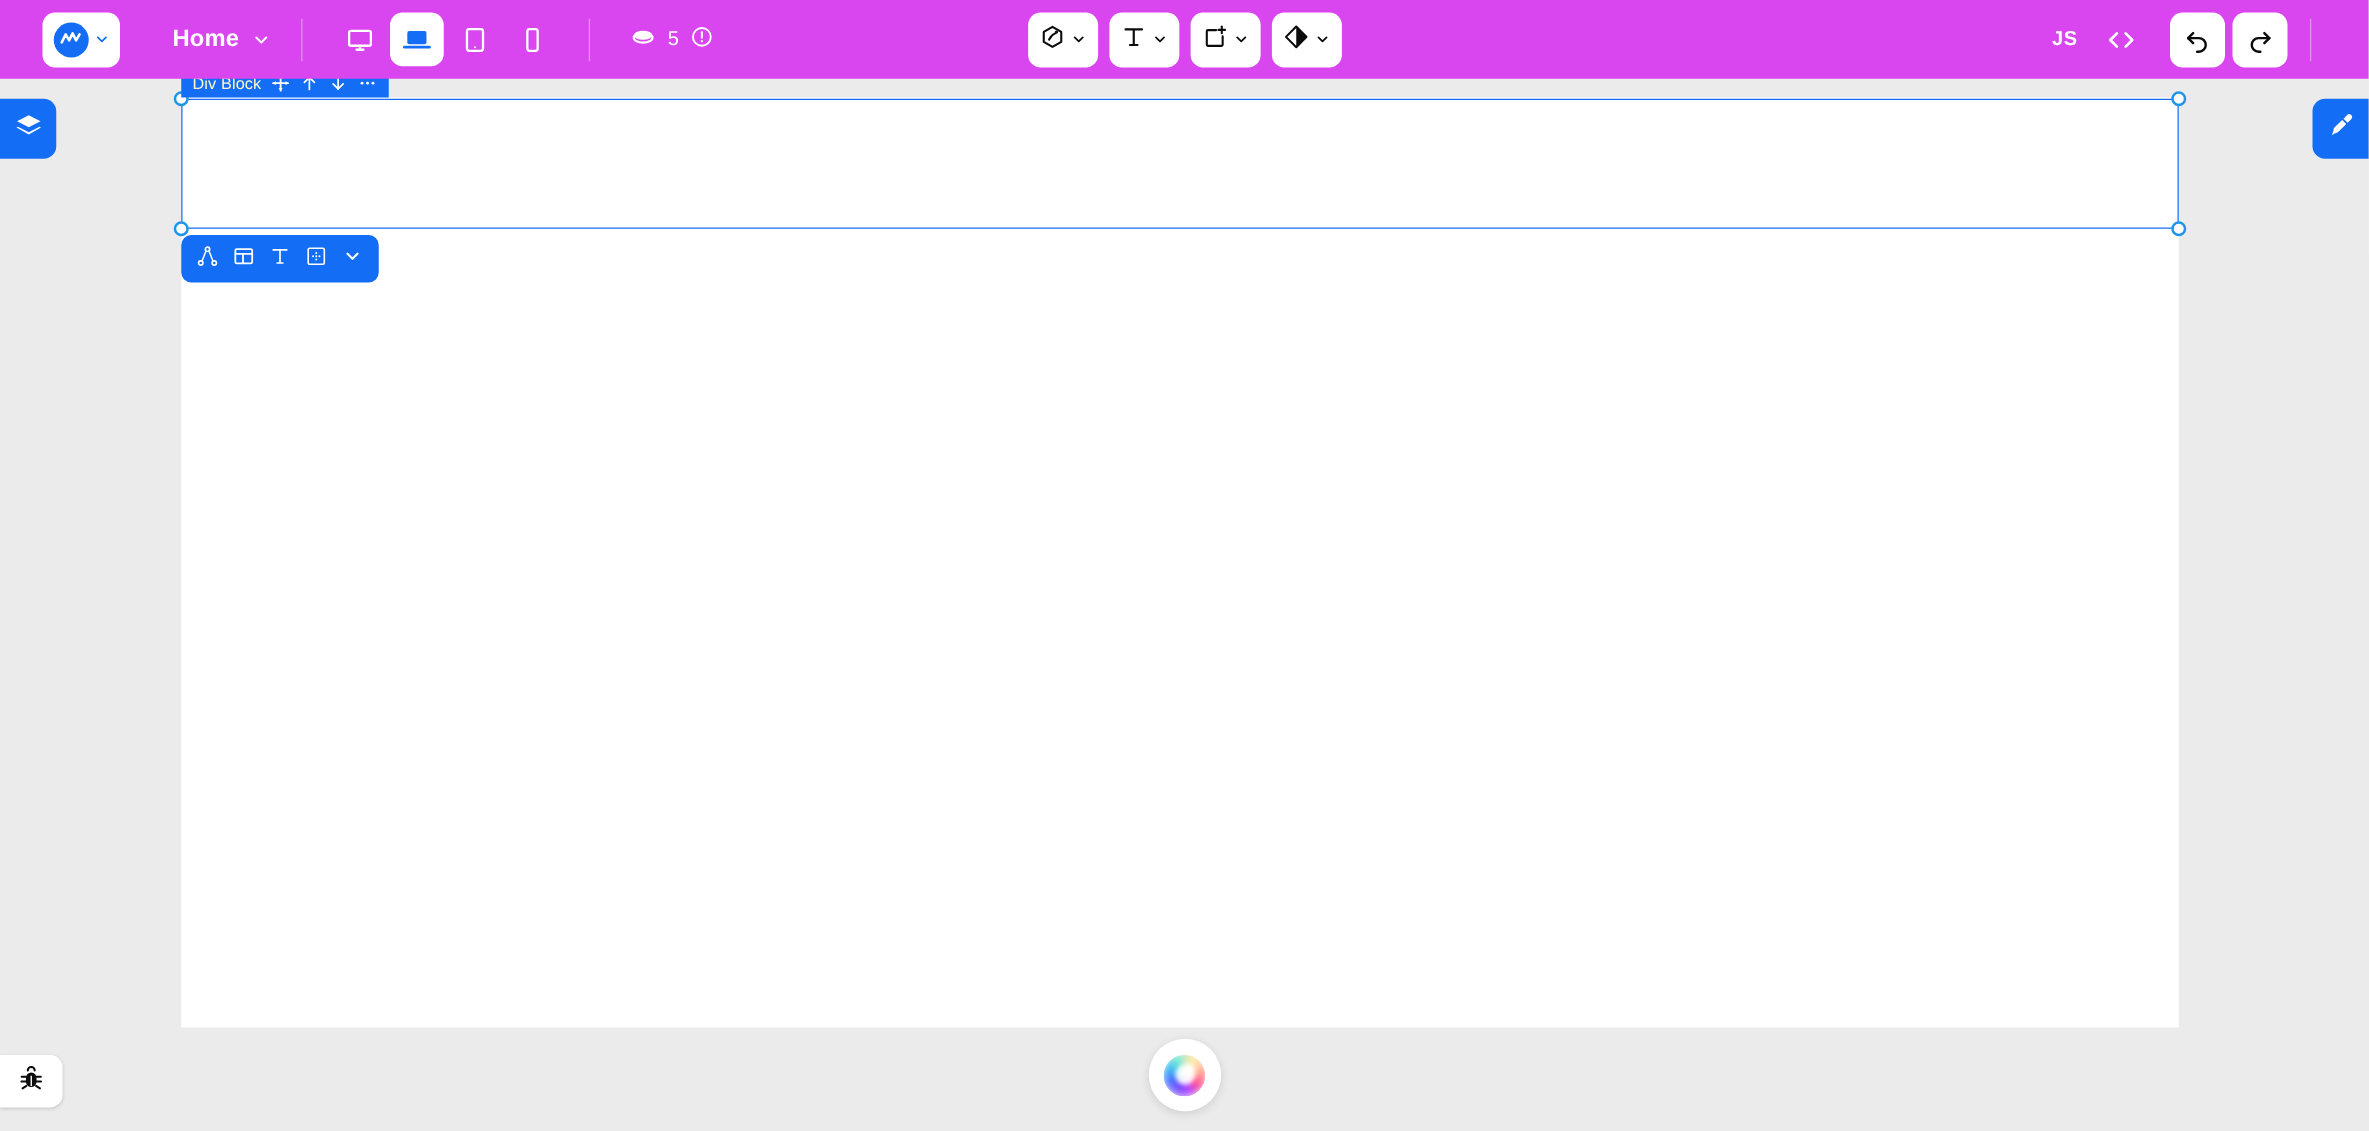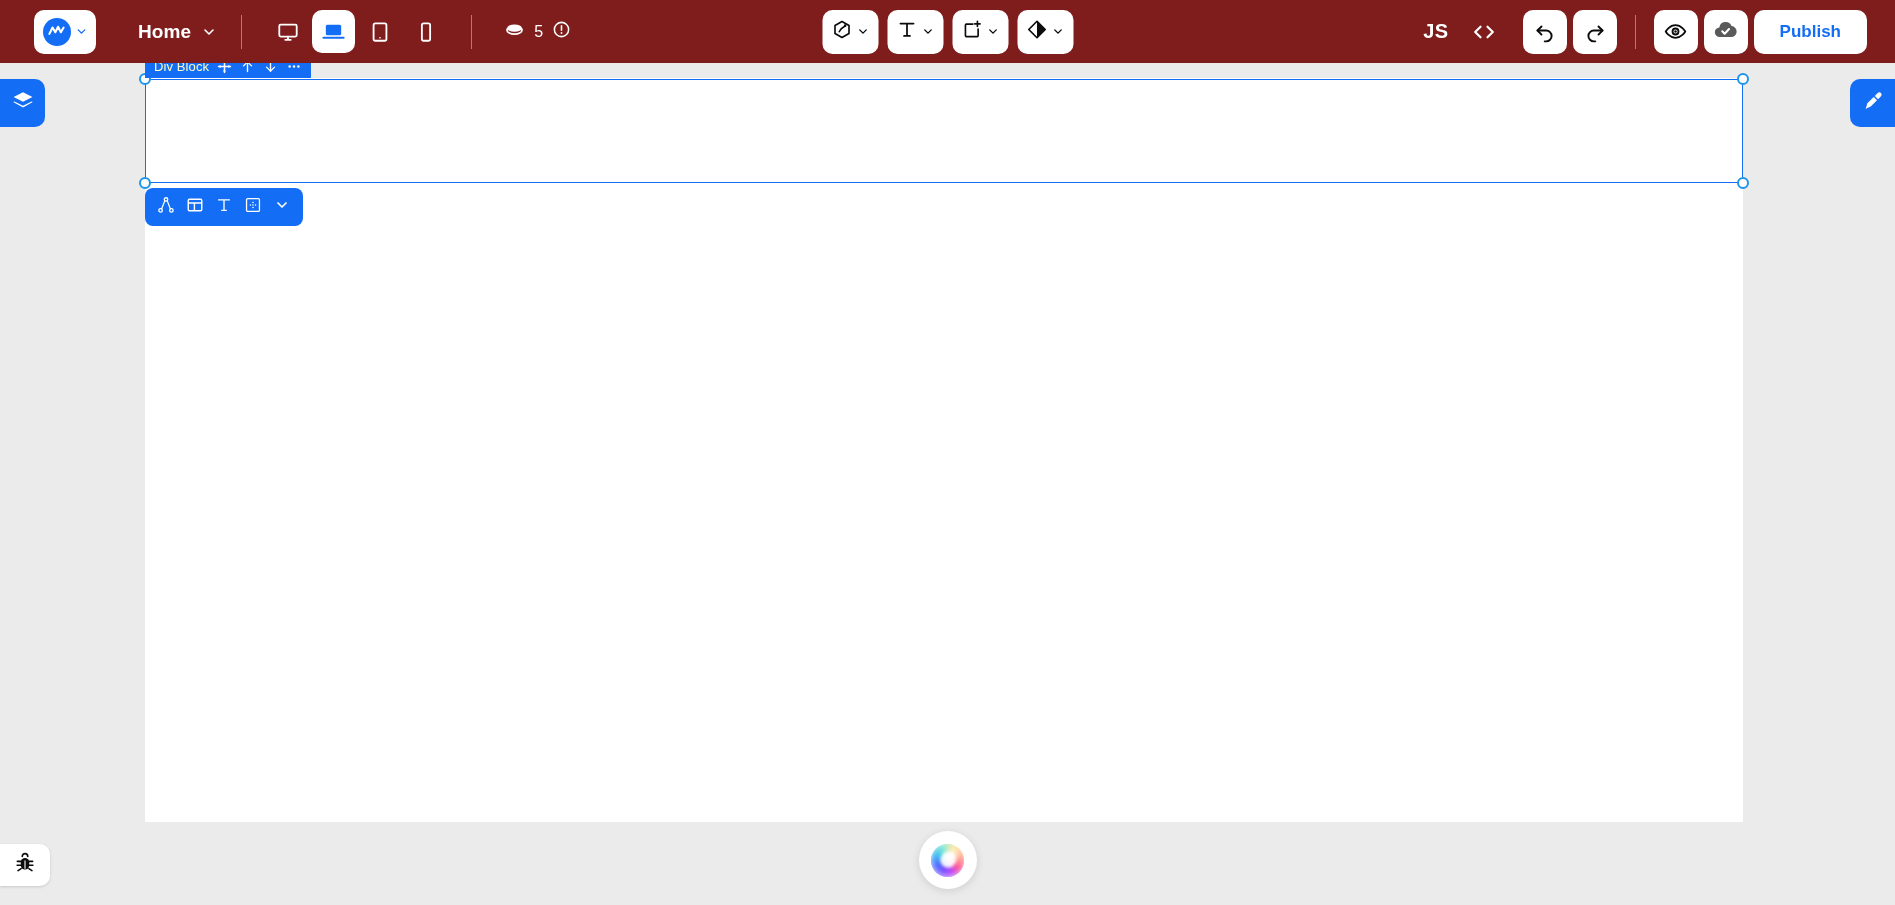--- a/index.html
+++ b/index.html
@@ -8,21 +8,21 @@
     overflow: hidden;
     font-family: "Liberation Sans", sans-serif;
     background: #ebebeb;
   }
   body { position: relative; }
 
   
   #topbar {
     position: absolute; top: 0; left: 0;
     width: 1895px; height: 63px;
-    background: #7f1d1d;
+    background: #d946ef;
     display: flex; align-items: center;
     z-index: 60;
   }
   .tb-left { display: flex; align-items: center; padding-left: 34px; }
   .logo-chip {
     width: 62px; height: 44px; background: #fff;
     border-radius: 10px;
     display: flex; align-items: center; justify-content: center;
     gap: 4px; cursor: pointer;
   }
@@ -71,21 +71,21 @@
     background: #fff; border-radius: 10px;
     display: flex; align-items: center; justify-content: center; gap: 4px;
     cursor: pointer;
   }
 
   .tb-right {
     position: absolute; right: 28px;
     display: flex; align-items: center;
   }
   .js-lbl {
-    color: #fff; font-size: 20px; font-weight: 700; letter-spacing: .4px;
+    color: #fff; font-size: 16px; font-weight: 700; letter-spacing: .4px;
     padding: 0 10px; cursor: pointer;
   }
   .code-btn {
     padding: 0 12px; display:flex; align-items:center; cursor:pointer;
   }
   .hist-group { display: flex; align-items: center; gap: 6px; margin-left: 14px; }
   .sq-btn {
     width: 44px; height: 44px; border-radius: 10px; background: #fff;
     display: flex; align-items: center; justify-content: center; cursor: pointer;
   }
@@ -345,38 +345,20 @@
       <div class="sq-btn">
         <svg width="22" height="22" viewBox="0 0 24 24" fill="none">
           <path d="M15.8 6l4.4 4.4-4.4 4.4" stroke="#0b0b0b" stroke-width="2.1" stroke-linecap="round" stroke-linejoin="round"></path>
           <path d="M20.1 10.4h-9.4a5.9 5.9 0 0 0 0 11.8h1.6" stroke="#0b0b0b" stroke-width="2.1" stroke-linecap="round"></path>
         </svg>
       </div>
     </div>
 
     <div class="right-div"></div>
 
-    <div class="pub-group">
-      <div class="sq-btn">
-        <svg width="23" height="23" viewBox="0 0 24 24" fill="none">
-          <path d="M1.8 12S5.5 5.4 12 5.4 22.2 12 22.2 12 18.5 18.6 12 18.6 1.8 12 1.8 12z" stroke="#0b0b0b" stroke-width="1.9" stroke-linejoin="round"></path>
-          <circle cx="12" cy="12" r="3.1" stroke="#0b0b0b" stroke-width="1.9"></circle>
-          <circle cx="12" cy="12" r="1.3" fill="#0b0b0b"></circle>
-        </svg>
-      </div>
-      <div class="sq-btn">
-        <span>
-          <svg width="25" height="25" viewBox="0 0 24 24" fill="none">
-            <path d="M6.6 19.2A4.6 4.6 0 0 1 6.1 10a6.1 6.1 0 0 1 11.7-1.3 4.4 4.4 0 0 1-.7 10.5z" fill="#5a5a5a"></path>
-            <path d="M8.9 13.7l2.3 2.3 4.2-4.4" stroke="#ffffff" stroke-width="2" stroke-linecap="round" stroke-linejoin="round"></path>
-          </svg>
-        </span>
-      </div>
-      <button class="publish-btn">Publish</button>
-    </div>
   </div>
 </div>
 
 <div class="side-tab" id="left-tab">
   <span>
     <svg width="24" height="24" viewBox="0 0 24 24" fill="none">
       <path d="M12 3.2 21.4 8 12 12.8 2.6 8z" fill="#ffffff"></path>
       <path d="M3.4 12.4 12 16.8l8.6-4.4 1.2.6L12 18.6 2.2 13z" fill="#ffffff"></path>
     </svg>
   </span>

